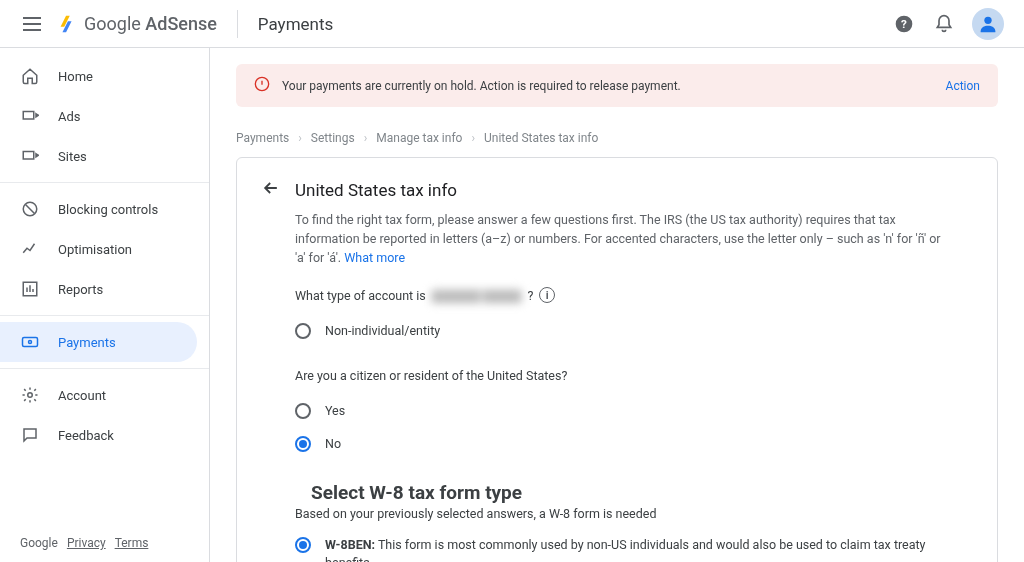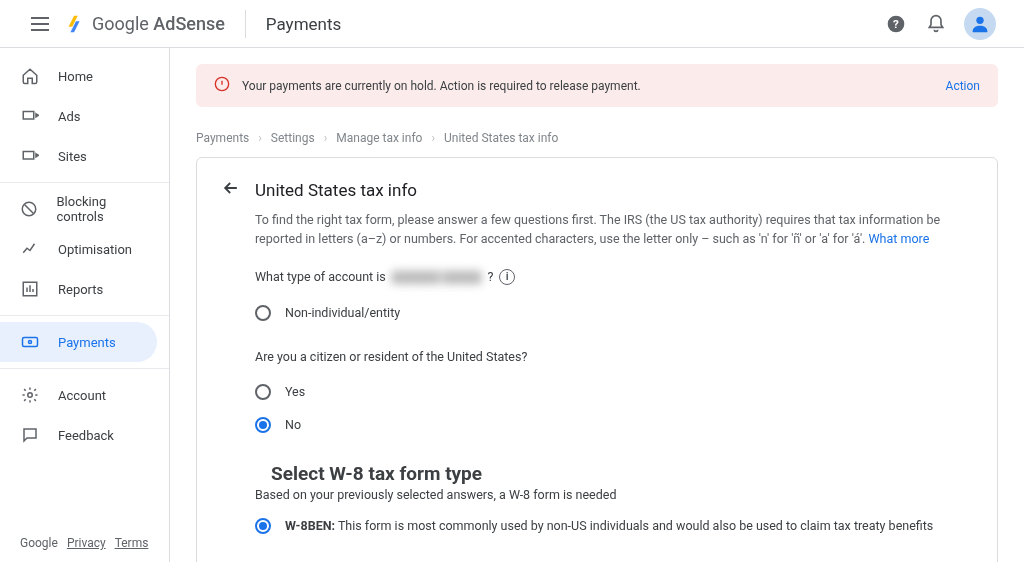--- a/index.html
+++ b/index.html
@@ -1,33 +1,33 @@
 <!DOCTYPE html>
 <html><head>
 <meta charset="utf-8">
 <style>
 * { margin: 0; padding: 0; box-sizing: border-box; font-family: Roboto, Arial, sans-serif; }
 body { background: #fff; color: #3c4043; font-size: 13px; width: 1024px; height: 562px; overflow: hidden; }
 
-.header { height: 48px; display: flex; align-items: center; border-bottom: 1px solid #dadce0; padding: 0 28px; }
+.header { height: 48px; display: flex; align-items: center; border-bottom: 1px solid #dadce0; padding: 0 20px; }
 .hamburger { width: 24px; height: 24px; display: flex; flex-direction: column; justify-content: center; gap: 4px; cursor: pointer; margin-right: 12px; }
 .hamburger span { height: 2px; background: #5f6368; width: 18px; margin: 0 auto; }
 .logo { display: flex; align-items: center; gap: 6px; }
 .logo-mark { width: 22px; height: 22px; }
 .logo-text { color: #5f6368; font-size: 18px; }
 .logo-text b { color: #5f6368; font-weight: 500; }
 .header-divider { width: 1px; height: 28px; background: #dadce0; margin: 0 20px; }
 .header-title { font-size: 17px; color: #3c4043; }
 .header-spacer { flex: 1; }
 .header-icon { width: 24px; height: 24px; margin-left: 16px; display: flex; align-items: center; justify-content: center; color: #5f6368; cursor: pointer; }
 .avatar { width: 32px; height: 32px; border-radius: 50%; background: #c5d9f1; margin-left: 16px; display: flex; align-items: center; justify-content: center; }
 .avatar svg { fill: #1a73e8; }
 
 .body { display: flex; height: calc(100% - 48px); }
-.sidebar { width: 170px; border-right: 1px solid #dadce0; display: flex; flex-direction: column; padding-top: 8px; }
+.sidebar { width: 210px; border-right: 1px solid #dadce0; display: flex; flex-direction: column; padding-top: 8px; }
 .nav-item { display: flex; align-items: center; height: 40px; padding: 0 20px; gap: 18px; color: #3c4043; font-size: 13px; cursor: pointer; }
 .nav-item .nav-icon { width: 20px; height: 20px; display: flex; align-items: center; justify-content: center; color: #5f6368; }
 .nav-item.active { background: #e8f0fe; color: #1a73e8; border-radius: 0 20px 20px 0; margin-right: 12px; }
 .nav-item.active .nav-icon { color: #1a73e8; }
 .nav-sep { border-top: 1px solid #e8eaed; margin: 6px 0; }
 .sidebar-push { flex: 1; }
 .footer { padding: 12px 20px; color: #5f6368; font-size: 12px; }
 .footer a { color: #5f6368; text-decoration: underline; margin-left: 6px; }
 
 .main { flex: 1; background: #fff; padding: 16px 26px; overflow: auto; }

